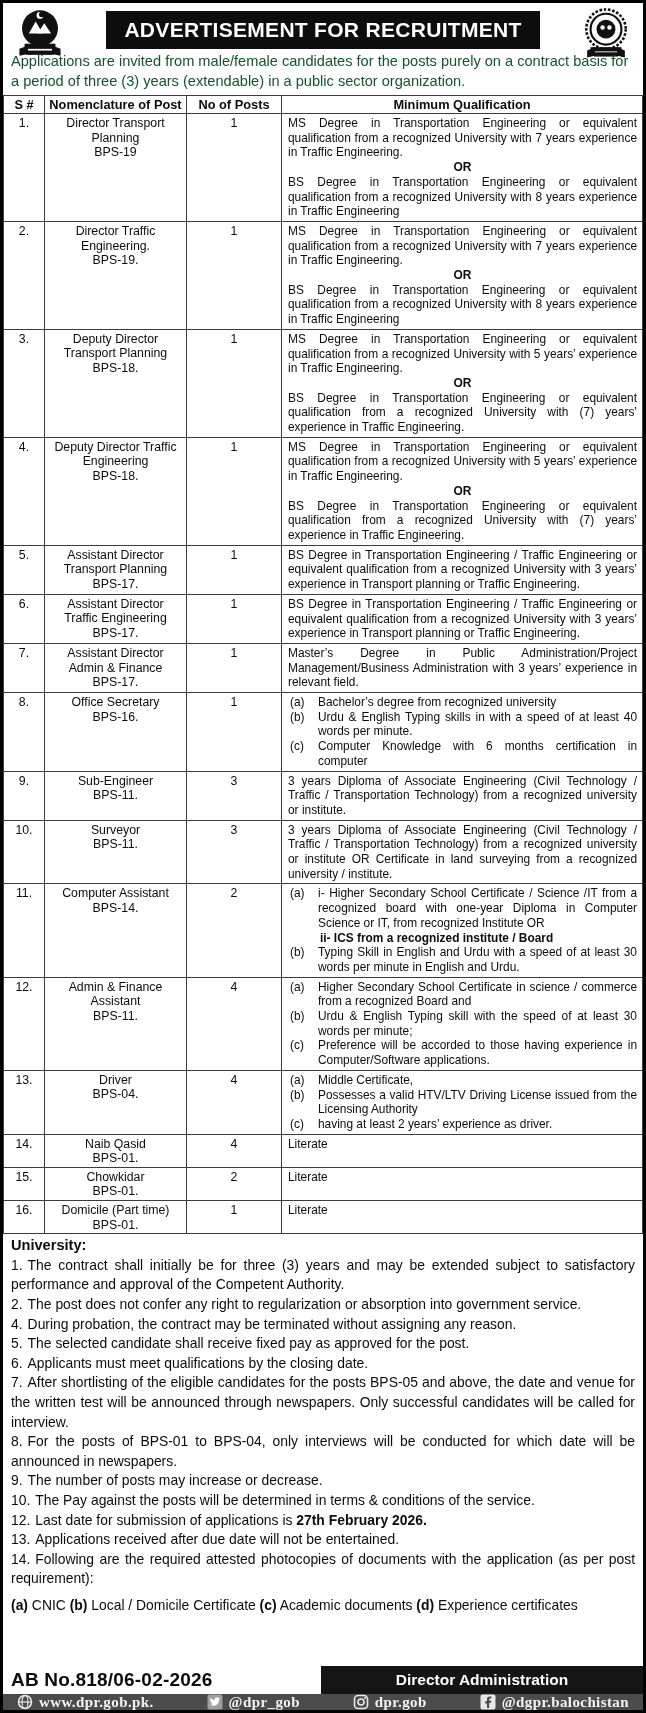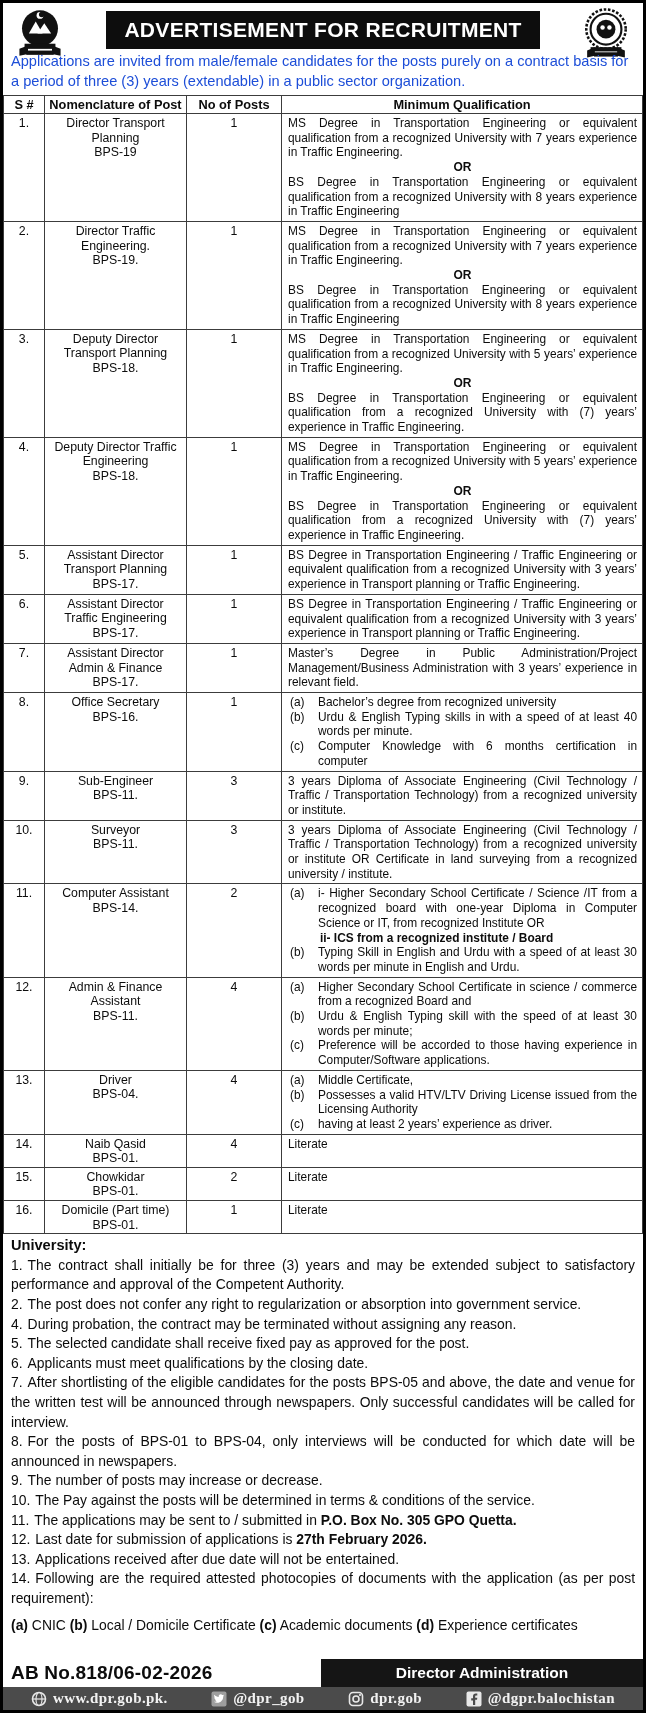--- a/index.html
+++ b/index.html
@@ -22,21 +22,21 @@
   .crest { width: 54px; height: 60px; flex: none; }
   .crest svg { width: 100%; height: 100%; }
   .title-bar {
     margin: 5px auto 16px auto;
     background: #0d0d0d; color: #fff;
     font-weight: bold; font-size: 21px; letter-spacing: .3px;
     padding: 7px 18px; white-space: nowrap;
   }
   .intro {
     padding: 0 12px 4px 8px; margin-top: -14px;
-    font-size: 14.6px; line-height: 19.5px; color: #1d4ed8;
+    font-size: 14.6px; line-height: 19.5px; color: #14532d;
   }
   
   table { border-collapse: collapse; width: 100%; }
   th, td { border: 1.6px solid #3c3c3c; }
   th { font-size: 12.8px; padding: 1px 2px; text-align: center; }
   .c-sno  { text-align: center; vertical-align: top; font-size: 12.3px; padding-top: 2px; }
   .c-post { text-align: center; vertical-align: top; font-size: 12.3px; line-height: 14.6px; padding-top: 2px; }
   .c-cnt  { text-align: center; vertical-align: top; font-size: 12.3px; padding-top: 2px; }
   .c-qual { vertical-align: top; font-size: 11.9px; line-height: 14.7px; padding: 2px 5px 2px 6px; }
   .q-p  { text-align: justify; }
@@ -54,24 +54,24 @@
   .docs-line { margin-top: 7px; }
   .docs-line b { font-weight: bold; }
   
   .bottom-row { display: flex; justify-content: space-between; align-items: flex-end; padding-left: 8px; height: 38px; flex: none; }
   .ab-no { font-weight: bold; font-size: 19px; padding-bottom: 3px; letter-spacing: .2px; }
   .signature {
     background: #151515; color: #fff; font-weight: bold;
     font-size: 15.5px; width: 322px; text-align: center; padding: 5px 0;
   }
   .social-bar {
-    height: 23px; flex: none;
+    height: 16px; flex: none;
     background: #4b4b4b; color: #f2f2f2;
     display: flex; align-items: center; justify-content: space-between;
-    padding: 0 28px;
+    padding: 0 14px;
     font-family: "Liberation Serif", serif; font-weight: bold; font-size: 15px;
     letter-spacing: .4px;
   }
   .s-item { display: flex; align-items: center; gap: 6px; }
   .s-icon { width: 16px; height: 16px; display: inline-block; }
   .s-icon svg { width: 16px; height: 16px; display: block; }
 </style>
 </head>
 <body>
 
@@ -381,21 +381,20 @@
     <div id="cond-list">
         <div class="cond-item"><span class="cn">1.</span><span>The contract shall initially be for three (3) years and may be extended subject to satisfactory performance and approval of the Competent Authority.</span></div>
         <div class="cond-item"><span class="cn">2.</span><span>The post does not confer any right to regularization or absorption into government service.</span></div>
         <div class="cond-item"><span class="cn">4.</span><span>During probation, the contract may be terminated without assigning any reason.</span></div>
         <div class="cond-item"><span class="cn">5.</span><span>The selected candidate shall receive fixed pay as approved for the post.</span></div>
         <div class="cond-item"><span class="cn">6.</span><span>Applicants must meet qualifications by the closing date.</span></div>
         <div class="cond-item"><span class="cn">7.</span><span>After shortlisting of the eligible candidates for the posts BPS-05 and above, the date and venue for the written test will be announced through newspapers. Only successful candidates will be called for interview.</span></div>
         <div class="cond-item"><span class="cn">8.</span><span>For the posts of BPS-01 to BPS-04, only interviews will be conducted for which date will be announced in newspapers.</span></div>
         <div class="cond-item"><span class="cn">9.</span><span>The number of posts may increase or decrease.</span></div>
         <div class="cond-item"><span class="cn">10.</span><span>The Pay against the posts will be determined in terms &amp; conditions of the service.</span></div>
-        <div class="cond-item"><span class="cn">11.</span><span>The applications may be sent to / submitted in </span><b>P.O. Box No. 305 GPO Quetta.</b></div>
         <div class="cond-item"><span class="cn">12.</span><span>Last date for submission of applications is </span><b>27th February 2026.</b></div>
         <div class="cond-item"><span class="cn">13.</span><span>Applications received after due date will not be entertained.</span></div>
         <div class="cond-item"><span class="cn">14.</span><span>Following are the required attested photocopies of documents with the application (as per post requirement):</span></div>
       </div>
     <div id="docs-list">
         <div class="docs-line"><b>(a)</b><span> CNIC  </span><b>(b)</b><span> Local / Domicile Certificate </span><b>(c)</b><span> Academic documents  </span><b>(d)</b><span> Experience certificates</span></div>
       </div>
   </div>
 
   <div class="bottom-row">

